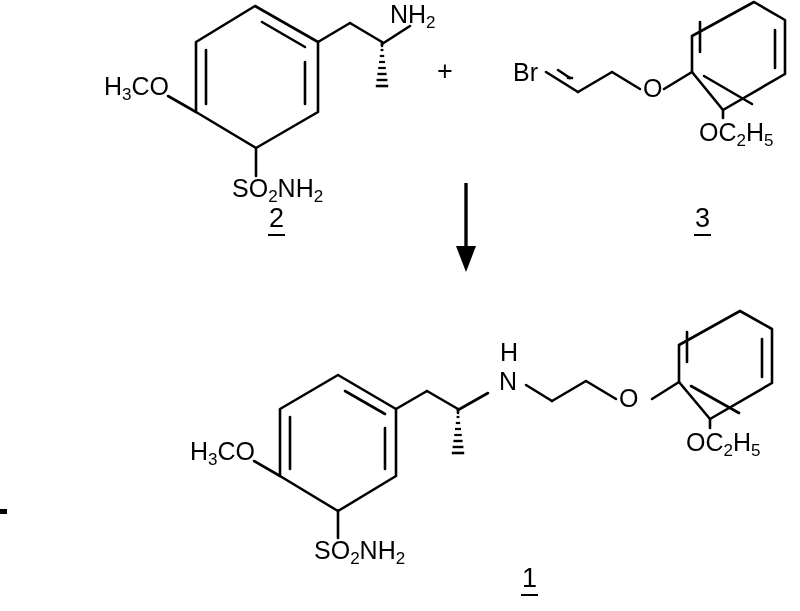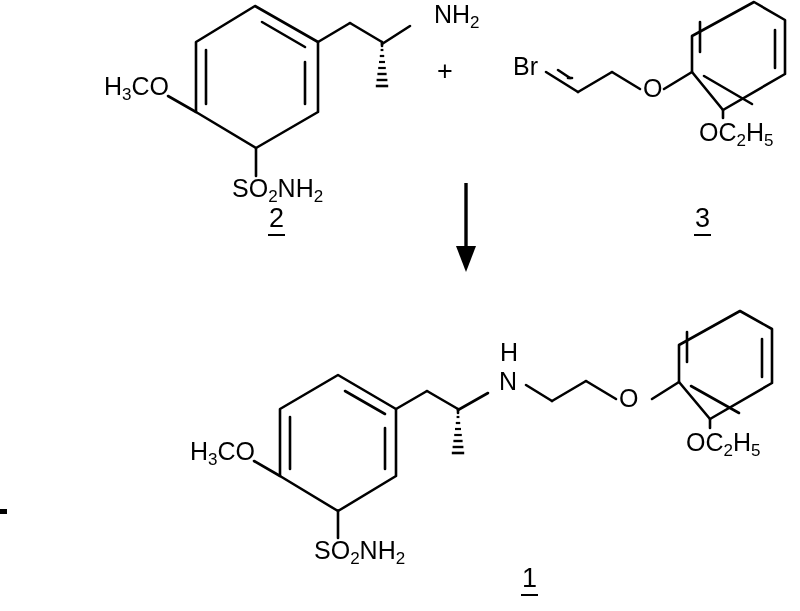--- a/index.html
+++ b/index.html
@@ -112,26 +112,26 @@
       <path d="M687,362 L687,332"></path>
       <path d="M762,339 L762,377"></path>
       <path d="M691,386 L739,413"></path>
     </g>
     <path d="M710,419 L710,428"></path>
   </g>
 </svg>
 
 <div class="lbl atom" style="left:104px;top:74px;">H<sub>3</sub>CO</div>
 <div class="lbl atom" style="left:232px;top:176px;">SO<sub>2</sub>NH<sub>2</sub></div>
-<div class="lbl atom" style="left:434px;top:2px;text-align:center;">NH<sub>2</sub></div>
+<div class="lbl atom" style="left:390px;top:2px;text-align:center;">NH<sub>2</sub></div>
 <div class="lbl cmpnum" style="left:268px;top:205px;">2</div>
 
 <div class="lbl plus" style="left:437px;top:58px;">+</div>
 
-<div class="lbl atom" style="left:513px;top:54px;">Br</div>
+<div class="lbl atom" style="left:513px;top:60px;">Br</div>
 <div class="lbl atom" style="left:643px;top:76px;">O</div>
 <div class="lbl atom" style="left:699px;top:120px;">OC<sub>2</sub>H<sub>5</sub></div>
 <div class="lbl cmpnum" style="left:694px;top:205px;">3</div>
 
 <div class="lbl atom" style="left:190px;top:439px;">H<sub>3</sub>CO</div>
 <div class="lbl atom" style="left:314px;top:538px;">SO<sub>2</sub>NH<sub>2</sub></div>
 <div class="lbl atom" style="left:499px;top:369px;">N</div>
 <div class="lbl atom" style="left:500px;top:340px;">H</div>
 <div class="lbl atom" style="left:619px;top:386px;">O</div>
 <div class="lbl atom" style="left:686px;top:430px;">OC<sub>2</sub>H<sub>5</sub></div>

